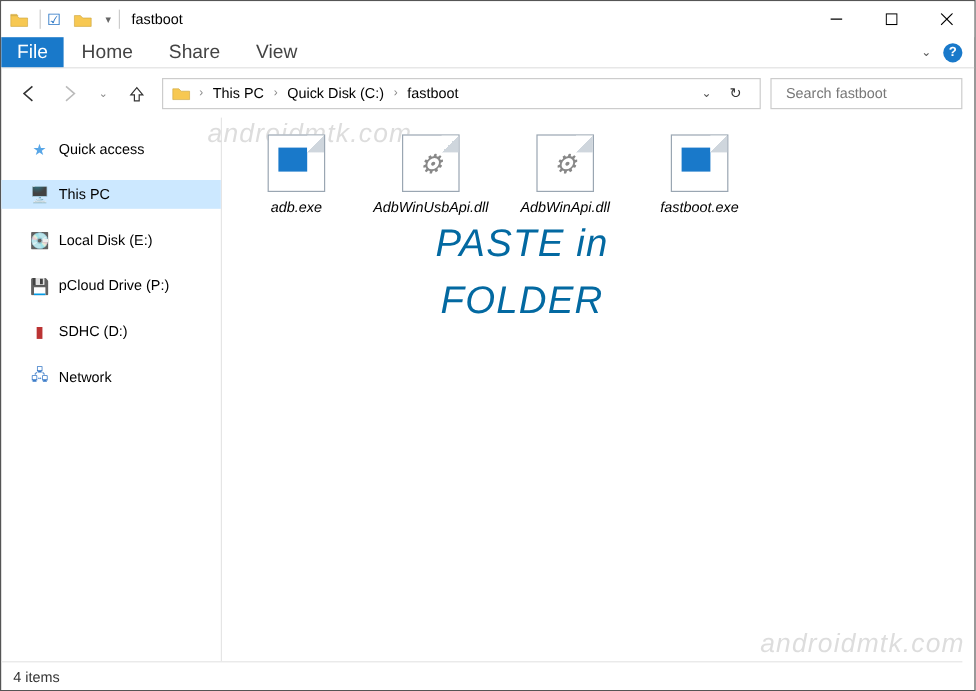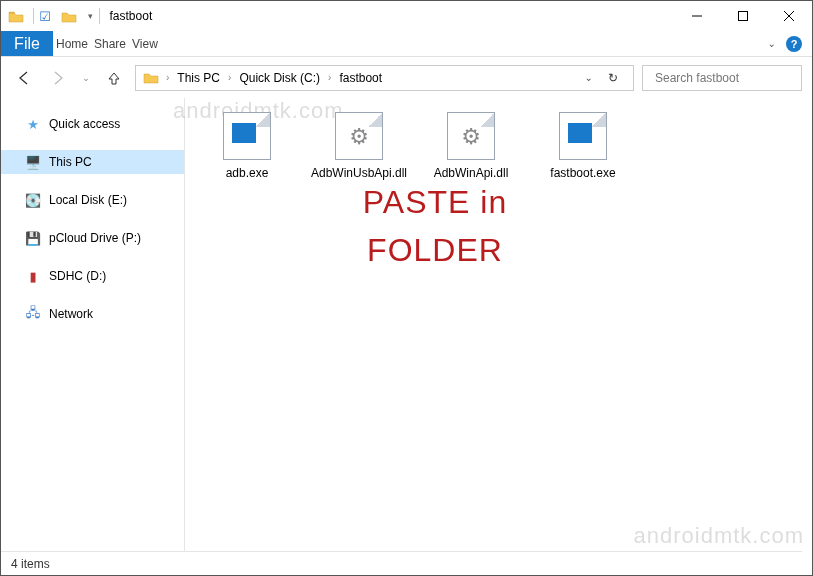--- a/index.html
+++ b/index.html
@@ -12,21 +12,21 @@
   .sep { width: 1px; height: 16px; background: #ccc; margin: 0 2px; }
   .check { width: 18px; text-align: center; color: #2a76c5; font-size: 13px; }
   .titlebar .title { margin-left: 8px; font-size: 12px; }
   .win-btns { margin-left: auto; display: flex; height: 100%; }
   .win-btn { width: 46px; height: 30px; display: flex; align-items: center; justify-content: center; font-family: inherit; font-size: 11px; }
   .win-btn svg { display:block; }
 
   
   .ribbon { height: 26px; display: flex; align-items: stretch; border-bottom: 1px solid #e1e1e1; }
   .file-tab { background: #1979ca; color: #fff; width: 52px; display: flex; align-items: center; justify-content: center; font-size: 16px; }
-  .tab { padding: 0 3px; display: flex; align-items: center; font-size: 12px; color: #444; }
+  .tab { padding: 0 15px; display: flex; align-items: center; font-size: 16px; color: #444; }
   .ribbon-right { margin-left: auto; display: flex; align-items: center; padding-right: 10px; gap: 10px; color: #5a5a5a; }
   .help-circ { width: 16px; height: 16px; border-radius: 50%; background: #1979ca; color: #fff; font-size: 11px; display: flex; align-items: center; justify-content: center; font-weight: bold; }
 
   
   .navbar { height: 41px; display: flex; align-items: center; padding: 6px 10px; gap: 8px; }
   .nav-arrow { width: 26px; height: 26px; display:flex; align-items:center; justify-content:center; color:#555; }
   .nav-arrow.dim { color:#aaa; }
   .addr { flex: 1; height: 26px; border: 1px solid #ccc; display: flex; align-items: center; padding: 0 4px; }
   .addr .folder-mini { margin: 0 4px 0 2px; }
   .crumb { padding: 0 6px; font-size: 12px; color:#000; }
@@ -35,29 +35,29 @@
   .refresh { width:24px; text-align:center; color:#333; }
   .search { width: 160px; height: 26px; border: 1px solid #ccc; display: flex; align-items: center; padding: 0 12px; color:#777; font-size:12px; }
 
   
   .body { position:absolute; top:97px; bottom:24px; left:0; right:0; display:flex; }
   .sidebar { width: 184px; border-right: 1px solid #e5e5e5; padding-top: 14px; }
   .side-item { height: 24px; display:flex; align-items:center; padding-left: 24px; gap:8px; font-size:12px; color:#000; }
   .side-item.selected { background:#cce8ff; }
   .side-item.spacer { height:14px; }
   .ico { width:16px; height:16px; display:inline-flex; align-items:center; justify-content:center; font-size:13px; }
-  .content { flex:1; position:relative; padding: 14px 0 0 24px; }
+  .content { flex:1; position:relative; padding: 14px 0 0 24px; font-style: italic; }
   .files { display:flex; gap: 36px; }
   .file { width: 76px; display:flex; flex-direction:column; align-items:center; text-align:center; font-size:12px; line-height:1.25; }
   .file .thumb { width:48px; height:48px; border:1px solid #9aa6b2; background:#fff; margin-bottom:6px; position:relative; }
   .file .thumb::after { content:""; position:absolute; top:0; right:0; width:14px; height:14px; background:linear-gradient(135deg,#fff 0 50%, #cfd6dd 50% 100%); }
   .thumb.exe::before { content:""; position:absolute; left:8px; top:10px; width:24px; height:20px; background:#1979ca; }
   .thumb.dll::before { content:"⚙"; position:absolute; left:0; right:0; top:10px; text-align:center; font-size:22px; color:#888; }
 
-  .overlay-text { position:absolute; top:80px; left:80px; color:#b91c1c; font-size:32px; line-height:1.5; font-family:"Segoe UI Light","Segoe UI",sans-serif; font-weight:300; text-align:center; width:340px; letter-spacing:1px; }
+  .overlay-text { position:absolute; top:80px; left:80px; color:#0369a1; font-size:32px; line-height:1.5; font-family:"Segoe UI Light","Segoe UI",sans-serif; font-weight:300; text-align:center; width:340px; letter-spacing:1px; }
   .watermark { position:absolute; color:rgba(120,120,120,0.25); font-size:22px; font-weight:300; letter-spacing:1px; pointer-events:none; }
   .wm-top { top:0px; left:-12px; }
   .wm-bot { bottom:2px; right:8px; }
 
   .status { position:absolute; bottom:0; left:0; right:10px; height:24px; border-top:1px solid #e5e5e5; display:flex; align-items:center; padding:1px 10px; font-size:12px; color:#333; }
 
   svg.folder path { fill:#f7c852; stroke:#caa33a; stroke-width:0.5; }
 </style>
 </head>
 <body>

